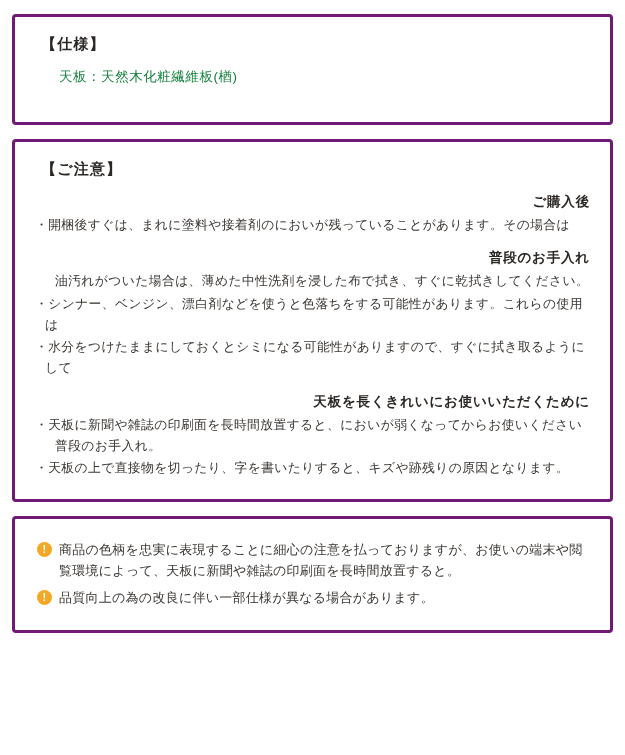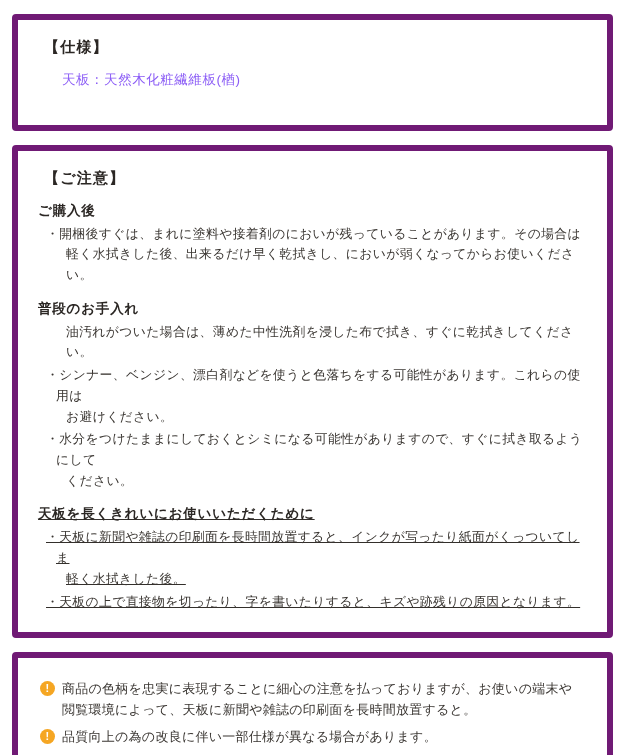--- a/index.html
+++ b/index.html
@@ -17,62 +17,62 @@
   .page {
     width: 625px;
     height: 755px;
     box-sizing: border-box;
     padding: 14px 12px 10px 12px;
     display: flex;
     flex-direction: column;
     gap: 14px;
   }
   .panel {
-    border: 6px solid #701a75;
+    border: 3px solid #701a75;
     border-radius: 4px;
     background: #ffffff;
     box-sizing: border-box;
     padding: 18px 20px 18px 20px;
   }
   .panel-spec {
     padding-bottom: 22px;
   }
   .heading {
     font-size: 15px;
     font-weight: bold;
     letter-spacing: 0.08em;
     color: #2b2724;
     margin: 0 0 14px 6px;
   }
   .spec-line {
     font-size: 13.5px;
-    color: #8b5cf6;
+    color: #15803d;
     margin-left: 24px;
     letter-spacing: 0.04em;
   }
   .section-title {
     font-size: 13.5px;
     font-weight: bold;
     color: #2b2724;
     letter-spacing: 0.06em;
     margin: 0 0 4px 0;
+    text-align: right;
   }
   .section {
     margin-bottom: 14px;
   }
   .section:last-child {
     margin-bottom: 0;
-    text-decoration: underline;
   }
   .bullet {
     font-size: 12.8px;
     line-height: 1.62;
     color: #3a3632;
     letter-spacing: 0.03em;
-    margin: 0 0 2px 8px;
+    margin: 0 0 2px 0;
     padding-left: 10px;
     text-indent: -10px;
   }
   .bullet .cont {
     display: block;
     text-indent: 0;
     padding-left: 10px;
   }
   .panel-notice {
     padding: 20px 24px 22px 22px;
@@ -120,44 +120,41 @@
     <p class="spec-line">天板：天然木化粧繊維板(楢)</p>
   </section>
 
   <section class="panel panel-caution">
     <h2 class="heading">【ご注意】</h2>
 
     <div class="section">
       <p class="section-title">ご購入後</p>
       <p class="bullet">
         <span>・開梱後すぐは、まれに塗料や接着剤のにおいが残っていることがあります。その場合は</span>
-        <span class="cont">軽く水拭きした後、出来るだけ早く乾拭きし、においが弱くなってからお使いください。</span>
       </p>
     </div>
 
     <div class="section">
       <p class="section-title">普段のお手入れ</p>
       <p class="bullet">
         <span class="cont">油汚れがついた場合は、薄めた中性洗剤を浸した布で拭き、すぐに乾拭きしてください。</span>
       </p>
       <p class="bullet">
         <span>・シンナー、ベンジン、漂白剤などを使うと色落ちをする可能性があります。これらの使用は</span>
-        <span class="cont">お避けください。</span>
       </p>
       <p class="bullet">
         <span>・水分をつけたままにしておくとシミになる可能性がありますので、すぐに拭き取るようにして</span>
-        <span class="cont">ください。</span>
       </p>
     </div>
 
     <div class="section">
       <p class="section-title">天板を長くきれいにお使いいただくために</p>
       <p class="bullet">
-        <span>・天板に新聞や雑誌の印刷面を長時間放置すると、インクが写ったり紙面がくっついてしま</span>
-        <span class="cont">軽く水拭きした後。</span>
+        <span>・天板に新聞や雑誌の印刷面を長時間放置すると、においが弱くなってからお使いください</span>
+        <span class="cont">普段のお手入れ。</span>
       </p>
       <p class="bullet">
         <span>・天板の上で直接物を切ったり、字を書いたりすると、キズや跡残りの原因となります。</span>
       </p>
     </div>
   </section>
 
   <section class="panel panel-notice">
     <div class="note-row">
       <span class="excl-icon">!</span>

